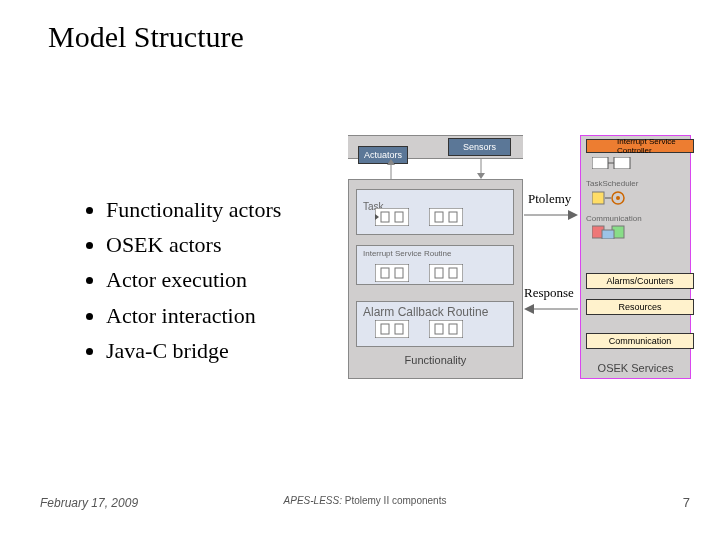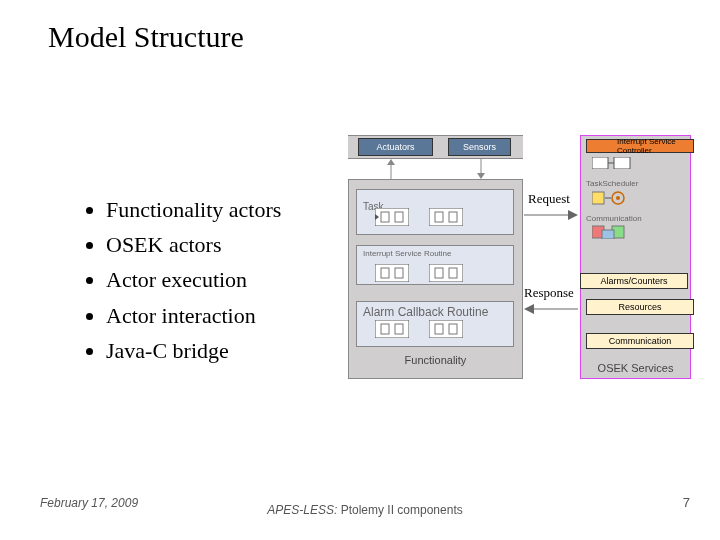--- a/index.html
+++ b/index.html
@@ -80,22 +80,21 @@
     color: #555;
     display: flex;
     justify-content: space-between;
     align-items: baseline;
   }
   .footer .center {
     position: absolute;
     left: 50%;
     transform: translateX(-50%);
     font-style: italic;
-    font-size: 12px;
-    margin-top: 8px;
+    font-size: 10px;
   }
   .footer .page {
     font-size: 13px;
   }
 </style>
 </head>
 <body>
 
 <div class="title">Model Structure</div>
 
@@ -103,21 +102,21 @@
   <li>Functionality actors</li>
   <li>OSEK actors</li>
   <li>Actor execution</li>
   <li>Actor interaction</li>
   <li>Java-C bridge</li>
 </ul>
 
 <div class="diagram">
 
   <div class="box grey-band" style="left:20px; top:0px; width:175px; height:24px;"></div>
-  <div class="box navy-box" style="left:30px; top:3px; width:75px; height:18px;">Actuators</div>
+  <div class="box navy-box" style="left:30px; top:11px; width:50px; height:18px;">Actuators</div>
   <div class="box navy-box" style="left:120px; top:3px; width:63px; height:18px;">Sensors</div>
 
   <svg style="position:absolute; left:56px; top:24px; width:14px; height:20px;">
     <line x1="7" y1="20" x2="7" y2="4" stroke="#888" stroke-width="1"></line>
     <polygon points="7,0 3,6 11,6" fill="#888"></polygon>
   </svg>
   <svg style="position:absolute; left:146px; top:24px; width:14px; height:20px;">
     <line x1="7" y1="0" x2="7" y2="16" stroke="#888" stroke-width="1"></line>
     <polygon points="7,20 3,14 11,14" fill="#888"></polygon>
   </svg>
@@ -189,29 +188,29 @@
     <line x1="13" y1="7" x2="19" y2="7" stroke="#555"></line>
   </svg>
 
   <div class="box" style="left:258px; top:77px; width:108px; height:12px; font-size:8px; color:#666; justify-content:flex-start;">Communication</div>
   <svg style="position:absolute; left:264px; top:90px; width:44px; height:14px;">
     <rect x="0" y="1" width="12" height="12" fill="#EE7777" stroke="#777"></rect>
     <rect x="20" y="1" width="12" height="12" fill="#88DD88" stroke="#777"></rect>
     <rect x="10" y="5" width="12" height="9" fill="#9CC3E6" stroke="#777"></rect>
   </svg>
 
-  <div class="box sand-box" style="left:252px; top:138px; width:108px; height:16px;">Alarms/Counters</div>
+  <div class="box sand-box" style="left:258px; top:138px; width:108px; height:16px;">Alarms/Counters</div>
   <div class="box sand-box" style="left:258px; top:164px; width:108px; height:16px;">Resources</div>
   <div class="box sand-box" style="left:258px; top:198px; width:108px; height:16px;">Communication</div>
 
   <svg style="position:absolute; left:196px; top:74px; width:54px; height:12px;">
     <line x1="0" y1="6" x2="46" y2="6" stroke="#666" stroke-width="1"></line>
     <polygon points="54,6 44,1 44,11" fill="#666"></polygon>
   </svg>
-  <div class="flow-label" style="left:200px; top:56px;">Request</div>
+  <div class="flow-label" style="left:200px; top:56px;">Ptolemy</div>
 
   <svg style="position:absolute; left:196px; top:168px; width:54px; height:12px;">
     <line x1="54" y1="6" x2="8" y2="6" stroke="#666" stroke-width="1"></line>
     <polygon points="0,6 10,1 10,11" fill="#666"></polygon>
   </svg>
   <div class="flow-label" style="left:196px; top:150px;">Response</div>
 
 </div>
 
 <div class="footer">

